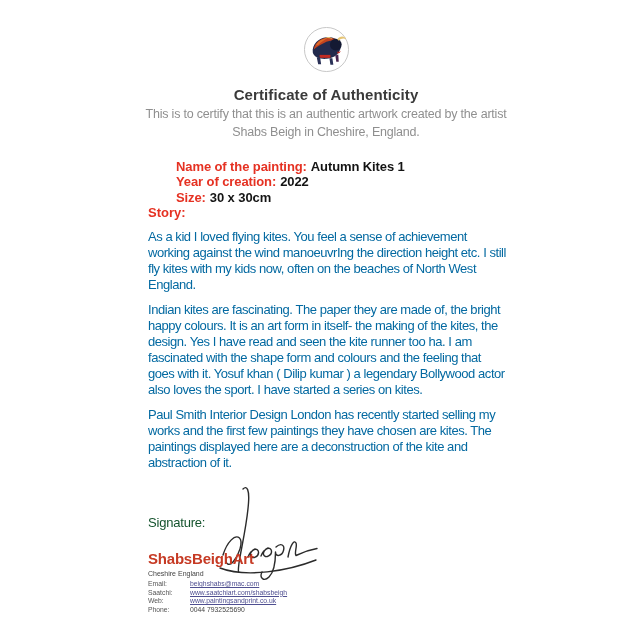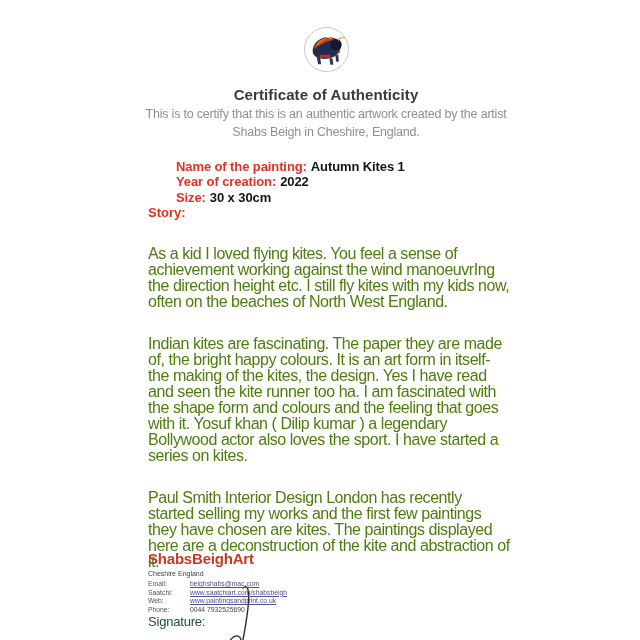--- a/index.html
+++ b/index.html
@@ -47,24 +47,24 @@
   .field-value { color: #141414; margin-left: 4px; }
   .story-label {
     margin-top: 0;
     padding-left: 6px;
     font-size: 13px;
     font-weight: bold;
     color: #e53122;
   }
   .story { padding-left: 6px; }
   .story p {
-    margin-top: 26px;
-    font-size: 16px;
+    margin-top: 9px;
+    font-size: 13px;
     line-height: 16px;
-    color: #4d7c0f;
+    color: #0369a1;
     letter-spacing: -0.45px;
   }
   .signature-block {
     margin-top: 26px;
     padding-left: 6px;
     position: relative;
     height: 86px;
   }
   .signature-label {
     position: absolute;

